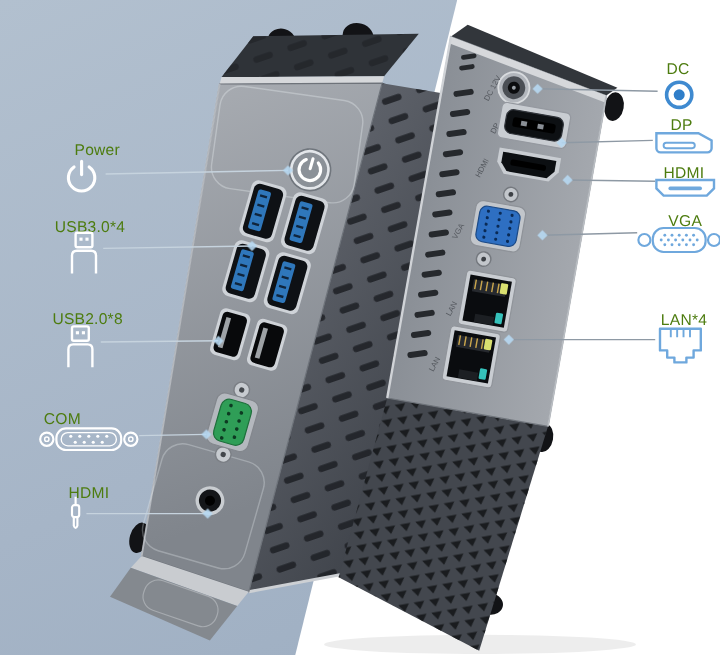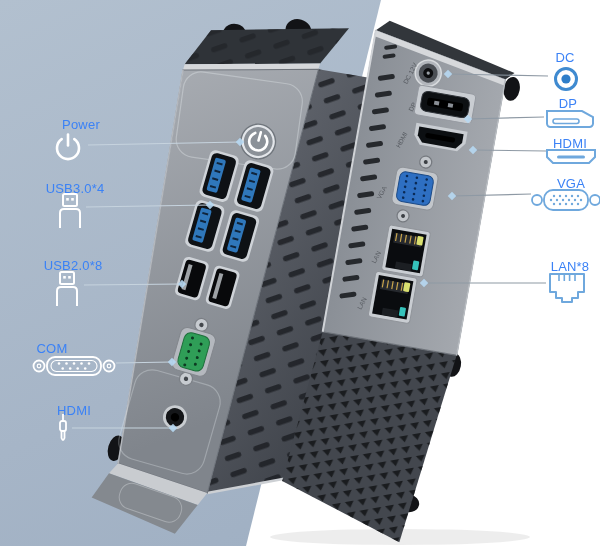--- a/index.html
+++ b/index.html
@@ -8,21 +8,21 @@
     background:#ffffff;font-family:"Liberation Sans",sans-serif;
   }
   .bg-blue{
     position:absolute;inset:0;
     background:linear-gradient(155deg,#b2c0cf 0%,#a6b5c7 55%,#9cadc1 100%);
     clip-path:polygon(0 0,63.5% 0,41% 100%,0 100%);
   }
   .scene{position:absolute;left:0;top:0;}
   .lbl{
     position:absolute;transform:translateX(-50%);
-    font-size:13px;color:#3b82f6;white-space:nowrap;letter-spacing:.2px;
+    font-size:13px;color:#4d7c0f;white-space:nowrap;letter-spacing:.2px;
   }
   .ico{position:absolute;}
 </style>
 </head>
 <body>
 
 <div class="stage">
   <div class="bg-blue"></div>
 
   <svg class="scene" width="600" height="546" viewBox="0 0 600 546">
@@ -374,18 +374,18 @@
         <circle cx="46" cy="14" r="1.2"></circle>
         <circle cx="52" cy="14" r="1.2"></circle>
       <circle cx="25" cy="18" r="1.2"></circle>
         <circle cx="31" cy="18" r="1.2"></circle>
         <circle cx="37" cy="18" r="1.2"></circle>
         <circle cx="43" cy="18" r="1.2"></circle>
         <circle cx="49" cy="18" r="1.2"></circle>
     </g>
   </svg>
 
-  <div class="lbl" style="left:570px;top:259px">LAN*8</div>
+  <div class="lbl" style="left:570px;top:259px">LAN*4</div>
   <svg class="ico" style="left:545px;top:271px" width="44" height="36" viewBox="0 0 44 36">
     <path d="M5 3 H39 V21 H33 V27 H27 V31 H17 V27 H11 V21 H5 Z" fill="#ffffff" stroke="#6fa8dd" stroke-width="2" stroke-linejoin="round"></path>
     <path d="M14 3 v7 M19.3 3 v7 M24.6 3 v7 M30 3 v7" stroke="#6fa8dd" stroke-width="1.6"></path>
   </svg>
 </div>
 
 </body></html>

